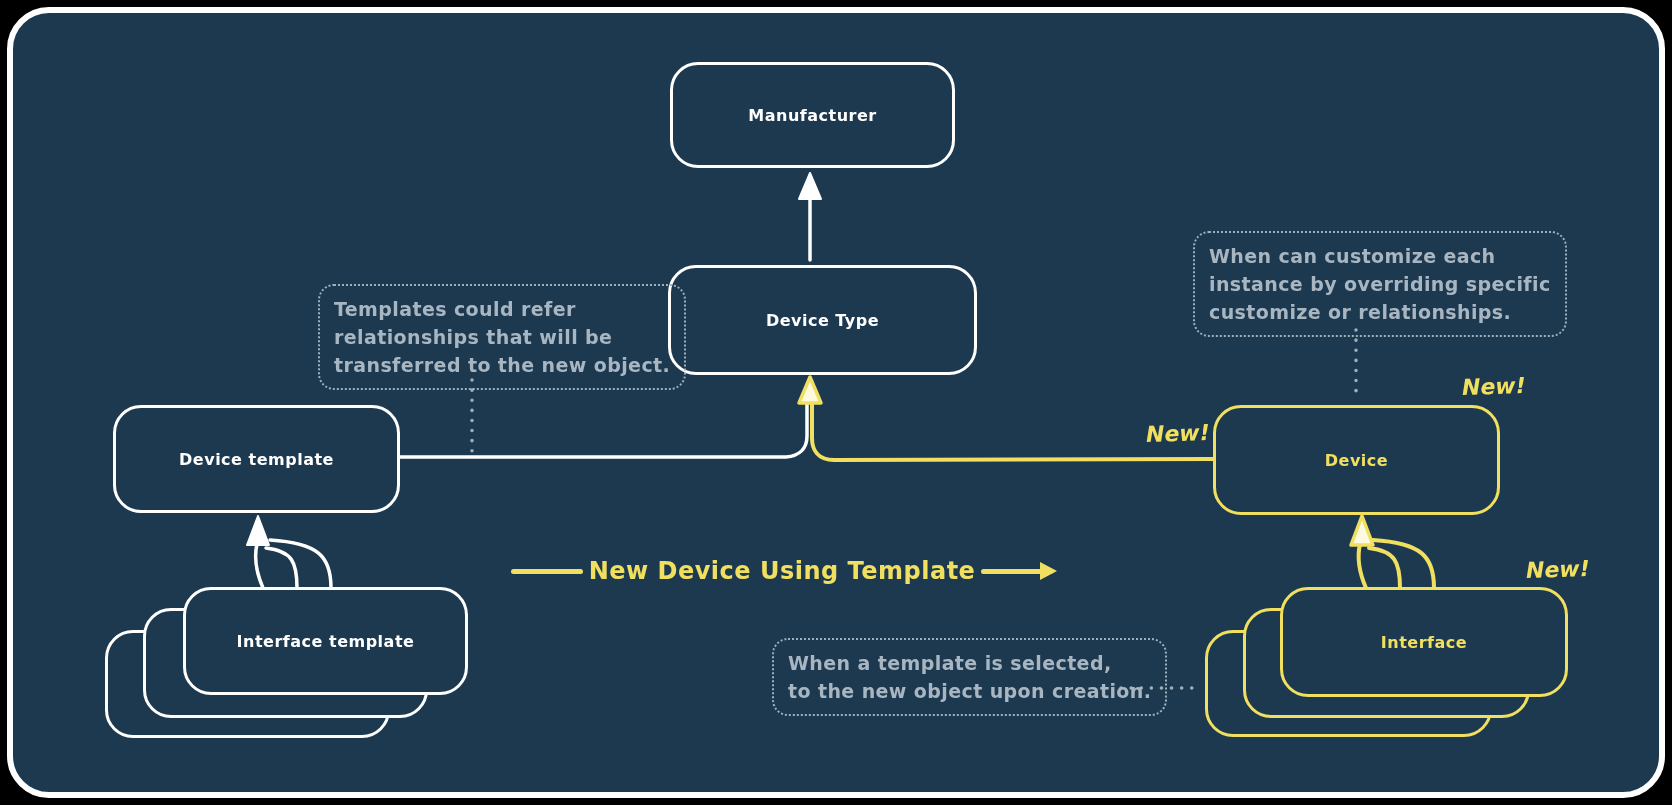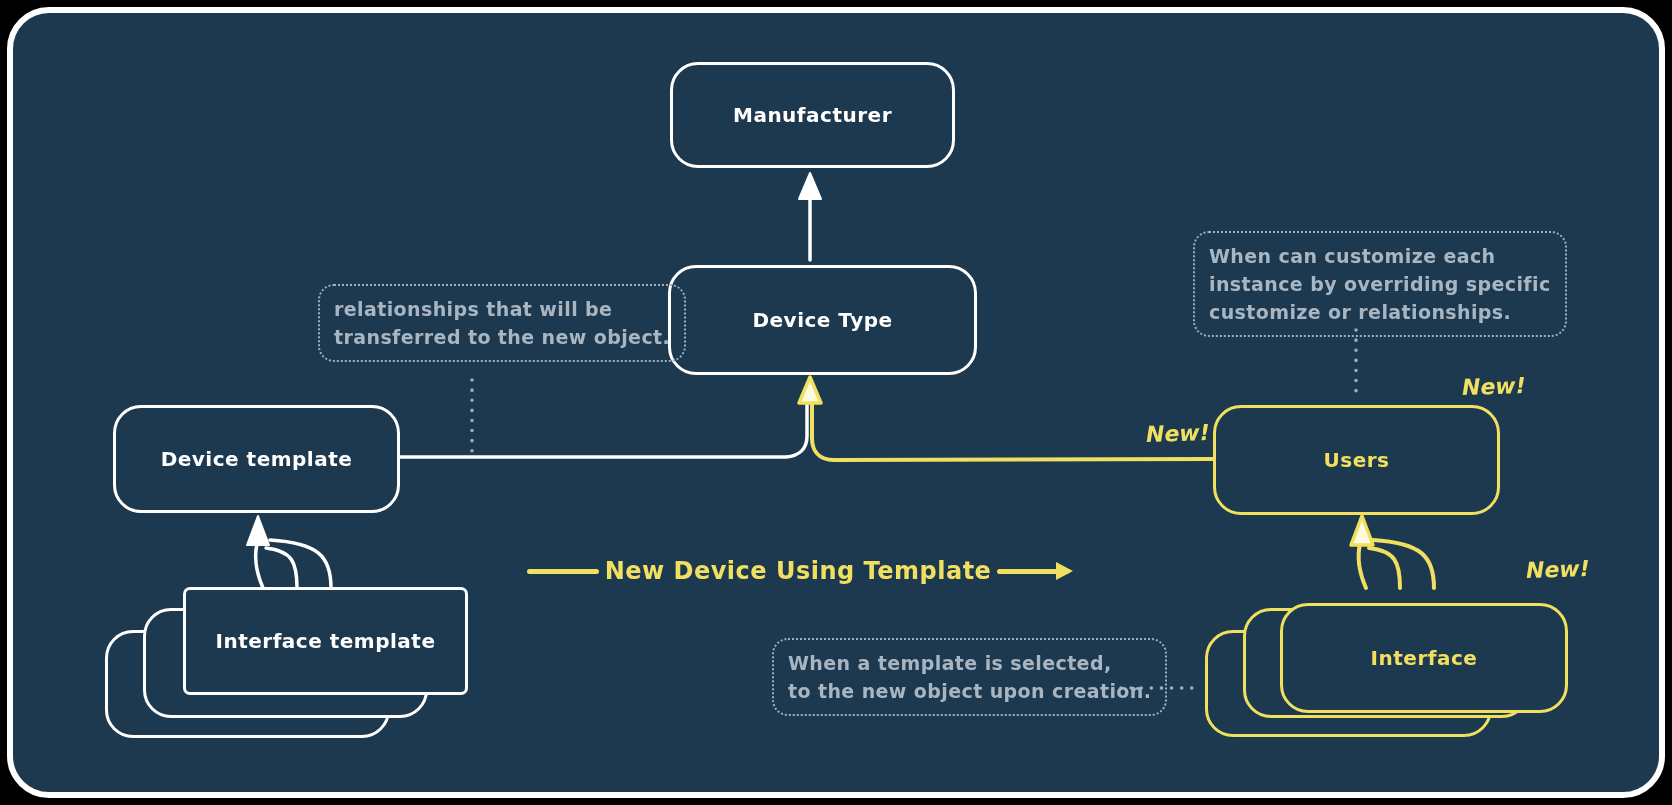--- a/index.html
+++ b/index.html
@@ -49,21 +49,21 @@
 
   .node {
     position: absolute;
     display: flex;
     align-items: center;
     justify-content: center;
     border: 3.5px solid var(--stroke, #fff);
     border-radius: 28px;
     background: var(--surface, #1d3950);
     color: var(--stroke, #fff);
-    font-size: 20px;
+    font-size: 16px;
     font-weight: bold;
     letter-spacing: 0.5px;
     white-space: nowrap;
   }
   .node.yellow {
     border-color: var(--accent, #f1e05f);
     color: var(--accent, #f1e05f);
   }
   .stack-ghost {
     position: absolute;
@@ -91,21 +91,21 @@
     color: var(--accent, #f1e05f);
     font-size: 22px;
     font-weight: bold;
     font-style: italic;
     white-space: nowrap;
     transform: rotate(-2deg);
   }
 
   .flow {
     position: absolute;
-    left: 527px; top: 551px;
+    left: 511px; top: 551px;
     width: 542px; height: 40px;
     display: flex;
     align-items: center;
     gap: 6px;
     color: var(--accent, #f1e05f);
   }
   .flow-line {
     flex: 1 1 60px;
     height: 5px;
     min-width: 30px;
@@ -183,39 +183,40 @@
   <div class="node" style="left:668px; top:265px; width:309px; height:110px;">
     <span>Device Type</span>
   </div>
 
   <div class="node" style="left:113px; top:405px; width:287px; height:108px;">
     <span>Device template</span>
   </div>
 
   <div class="stack-ghost" style="left:105px; top:630px; width:285px; height:108px;"></div>
   <div class="stack-ghost" style="left:143px; top:608px; width:285px; height:110px;"></div>
-  <div class="node" style="left:183px; top:587px; width:285px; height:108px;border-radius:7px;">
+  <div class="node" style="left:183px; top:587px; width:285px; height:108px;">
     <span>Interface template</span>
   </div>
 
   <div class="node yellow" style="left:1213px; top:405px; width:287px; height:110px;">
-    <span>Users</span>
+    <span>Device</span>
   </div>
 
   <div class="stack-ghost yellow" style="left:1205px; top:630px; width:287px; height:107px;"></div>
   <div class="stack-ghost yellow" style="left:1243px; top:608px; width:287px; height:110px;"></div>
-  <div class="node yellow" style="left:1280px; top:587px; width:288px; height:110px;margin-top:16px;">
+  <div class="node yellow" style="left:1280px; top:587px; width:288px; height:110px;">
     <span>Interface</span>
   </div>
 
   <div class="badge" style="left:1462px; top:374px;">New!</div>
   <div class="badge" style="left:1146px; top:421px;">New!</div>
   <div class="badge" style="left:1526px; top:557px;">New!</div>
 
   <div class="note" style="left:318px; top:284px;">
+    <div>Templates could refer</div>
     <div>relationships that will be</div>
     <div>transferred to the new object.</div>
   </div>
 
   <div class="note" style="left:1193px; top:231px;">
     <div>When can customize each</div>
     <div>instance by overriding specific</div>
     <div>customize or relationships.</div>
   </div>
 

